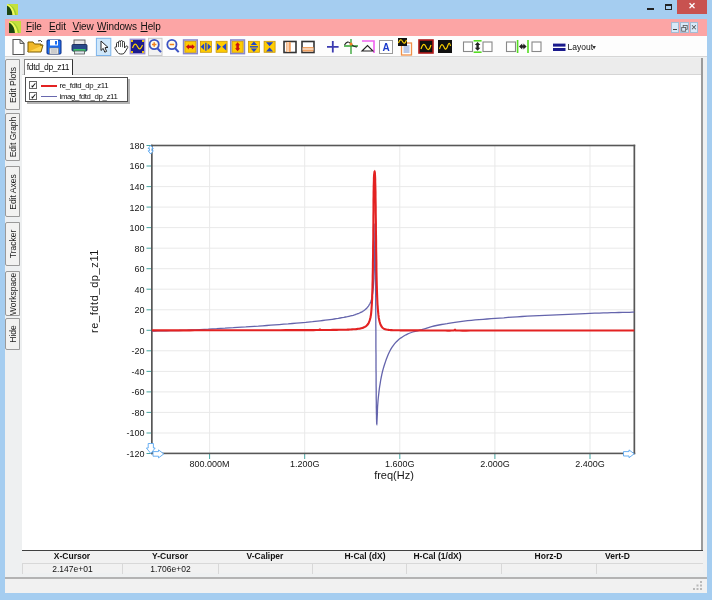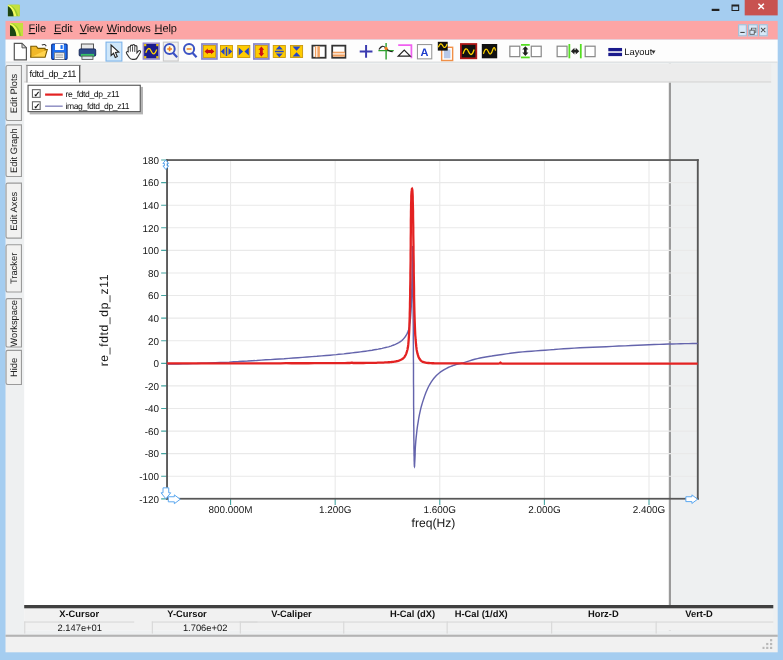--- a/index.html
+++ b/index.html
@@ -15,32 +15,32 @@
 
 .mdib{position:absolute;top:3px;width:8.5px;height:11px;background:#d8e9f8;border:1px solid #a4bcd4;color:#444;font-size:7.5px;text-align:center;line-height:10px}
 
 #toolbar{position:absolute;left:5px;top:36px;width:702px;height:21px;background:#fdfdfd;border-bottom:1px solid #d6d6d6}
 
 #mdi{position:absolute;left:5px;top:57px;width:702px;height:522px;background:#eef0f1;border-bottom:2px solid #b3b3b3}
 
 .vtab{position:absolute;left:0px;width:15px;background:#f2f2f1;border:1px solid #9a9a9a;border-radius:2px 0 0 2px;color:#222;font-size:8.5px}
 .vtab span{position:absolute;left:50%;top:50%;transform:translate(-50%,-50%) rotate(-90deg);white-space:nowrap;display:block;line-height:1}
 
-#child{position:absolute;left:17px;top:1px;width:588px;height:515px;background:#fff;border-right:2px solid #9a9a9a}
+#child{position:absolute;left:17px;top:1px;width:681px;height:515px;background:#fff;border-right:2px solid #9a9a9a}
 #tabstrip{position:absolute;left:0;top:0;width:679px;height:17px;background:#ececec;border-bottom:1px solid #d5d5d5}
 #tab1{position:absolute;left:1.5px;top:1px;width:49px;height:16px;background:#fff;border:1px solid #888;border-right:1.5px solid #333;border-bottom:none;font-size:8.5px;letter-spacing:-0.35px;text-align:center;line-height:15px;color:#111}
 
 #legend{position:absolute;left:3px;top:18.5px;width:103px;height:25.5px;background:#fff;border:1px solid #505050;box-shadow:2px 2px 0 #b4b4b4;font-size:7.8px;letter-spacing:-0.35px;color:#111}
 .lrow{position:absolute;left:0;height:12px;line-height:12px}
 .lchk{position:absolute;left:3px;top:1.5px;width:8px;height:8px;border:1px solid #666;background:#fff}
 .lchk:after{content:"\2713";position:absolute;left:0.5px;top:-2px;font-size:7.5px;color:#111;font-weight:bold}
 .lline{position:absolute;left:14.5px;width:16px}
 .ltxt{position:absolute;left:33.5px;top:0.5px}
 
-#stable{position:absolute;left:22px;top:550px;width:681px;height:23px;background:#f1f1f1;border-top:3px solid #404040;font-size:8.5px;color:#111}
+#stable{position:absolute;left:22px;top:550px;width:681px;height:23px;background:#f1f1f1;border-top:1px solid #404040;font-size:8.5px;color:#111}
 .shdr{position:absolute;top:0;height:11px;line-height:11px;text-align:center;font-weight:bold}
 .sval{position:absolute;top:11.5px;height:11px;line-height:11px;text-align:center;border-top:1px solid #d8d8d8;border-left:1px solid #d8d8d8}
 #statusbar{position:absolute;left:5px;top:579px;width:702px;height:14px;background:#f1f1f1}
 svg text{font-family:"Liberation Sans",sans-serif}
 </style></head><body>
 <div id="win">
   <svg class="abs" style="left:6.5px;top:4px" width="11" height="11" viewBox="0 0 12 12">
       <rect width="12" height="12" rx="1" fill="#9ccc2e"></rect>
       <path d="M1,0 C6,1.5 9,5 10.5,12 L12,12 L12,0 Z" fill="#c3e03c"></path>
       <path d="M0,0 C4.5,1.5 7.5,5.5 8.7,12 L5.4,12 C5.2,6.5 3,2.5 0,1.6 Z" fill="#f2fa60"></path>
@@ -324,26 +324,26 @@
             <span class="lline" style="top:5.5px;border-top:1.2px solid #6868ae"></span>
             <span class="ltxt">imag_fdtd_dp_z11</span>
           </div>
       </div>
     </div>
   </div>
   <div id="stable">
       <div class="shdr" style="left:0px;width:100px">X-Cursor</div>
 <div class="shdr" style="left:100px;width:96px">Y-Cursor</div>
 <div class="shdr" style="left:196px;width:94px">V-Caliper</div>
-<div class="shdr" style="left:306px;width:94px">H-Cal (dX)</div>
+<div class="shdr" style="left:296px;width:94px">H-Cal (dX)</div>
 <div class="shdr" style="left:368px;width:95px">H-Cal (1/dX)</div>
 <div class="shdr" style="left:479px;width:95px">Horz-D</div>
-<div class="shdr" style="left:560px;width:107px">Vert-D</div>
+<div class="shdr" style="left:542px;width:107px">Vert-D</div>
 <div class="sval" style="left:0px;width:100px">2.147e+01</div>
-<div class="sval" style="left:116px;width:96px">1.706e+02</div>
+<div class="sval" style="left:100px;width:96px">1.706e+02</div>
 <div class="sval" style="left:196px;width:94px"></div>
 <div class="sval" style="left:290px;width:94px"></div>
 <div class="sval" style="left:384px;width:95px"></div>
 <div class="sval" style="left:479px;width:95px"></div>
 <div class="sval" style="left:574px;width:107px"></div>
     </div>
   <div id="statusbar">
     <svg class="abs" style="right:4px;bottom:2px" width="10" height="10" viewBox="0 0 10 10">
         <g fill="#b9b9b9">
           <rect x="7" y="7" width="2" height="2"></rect>

